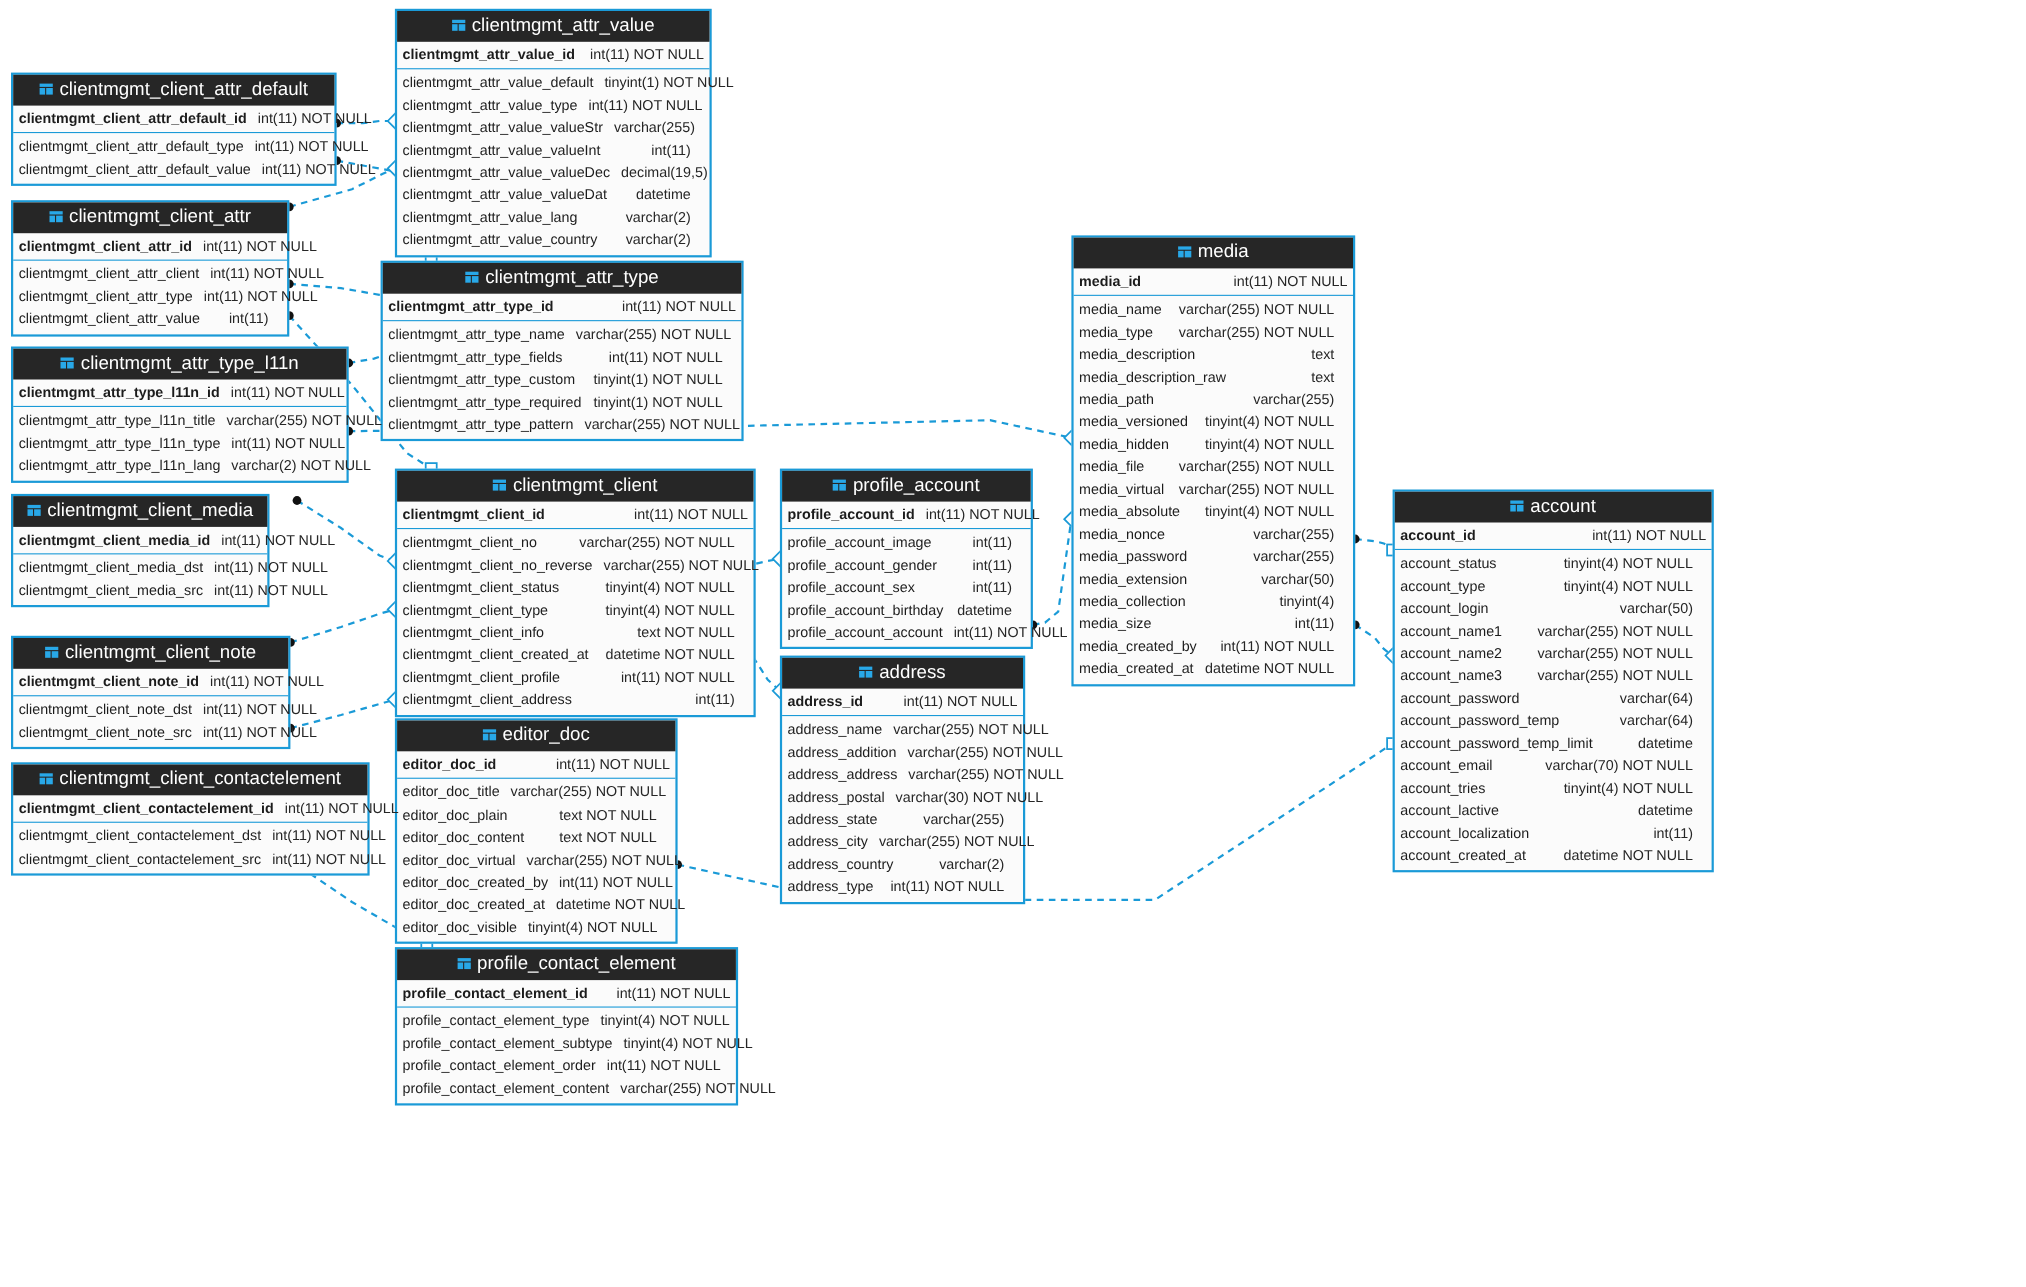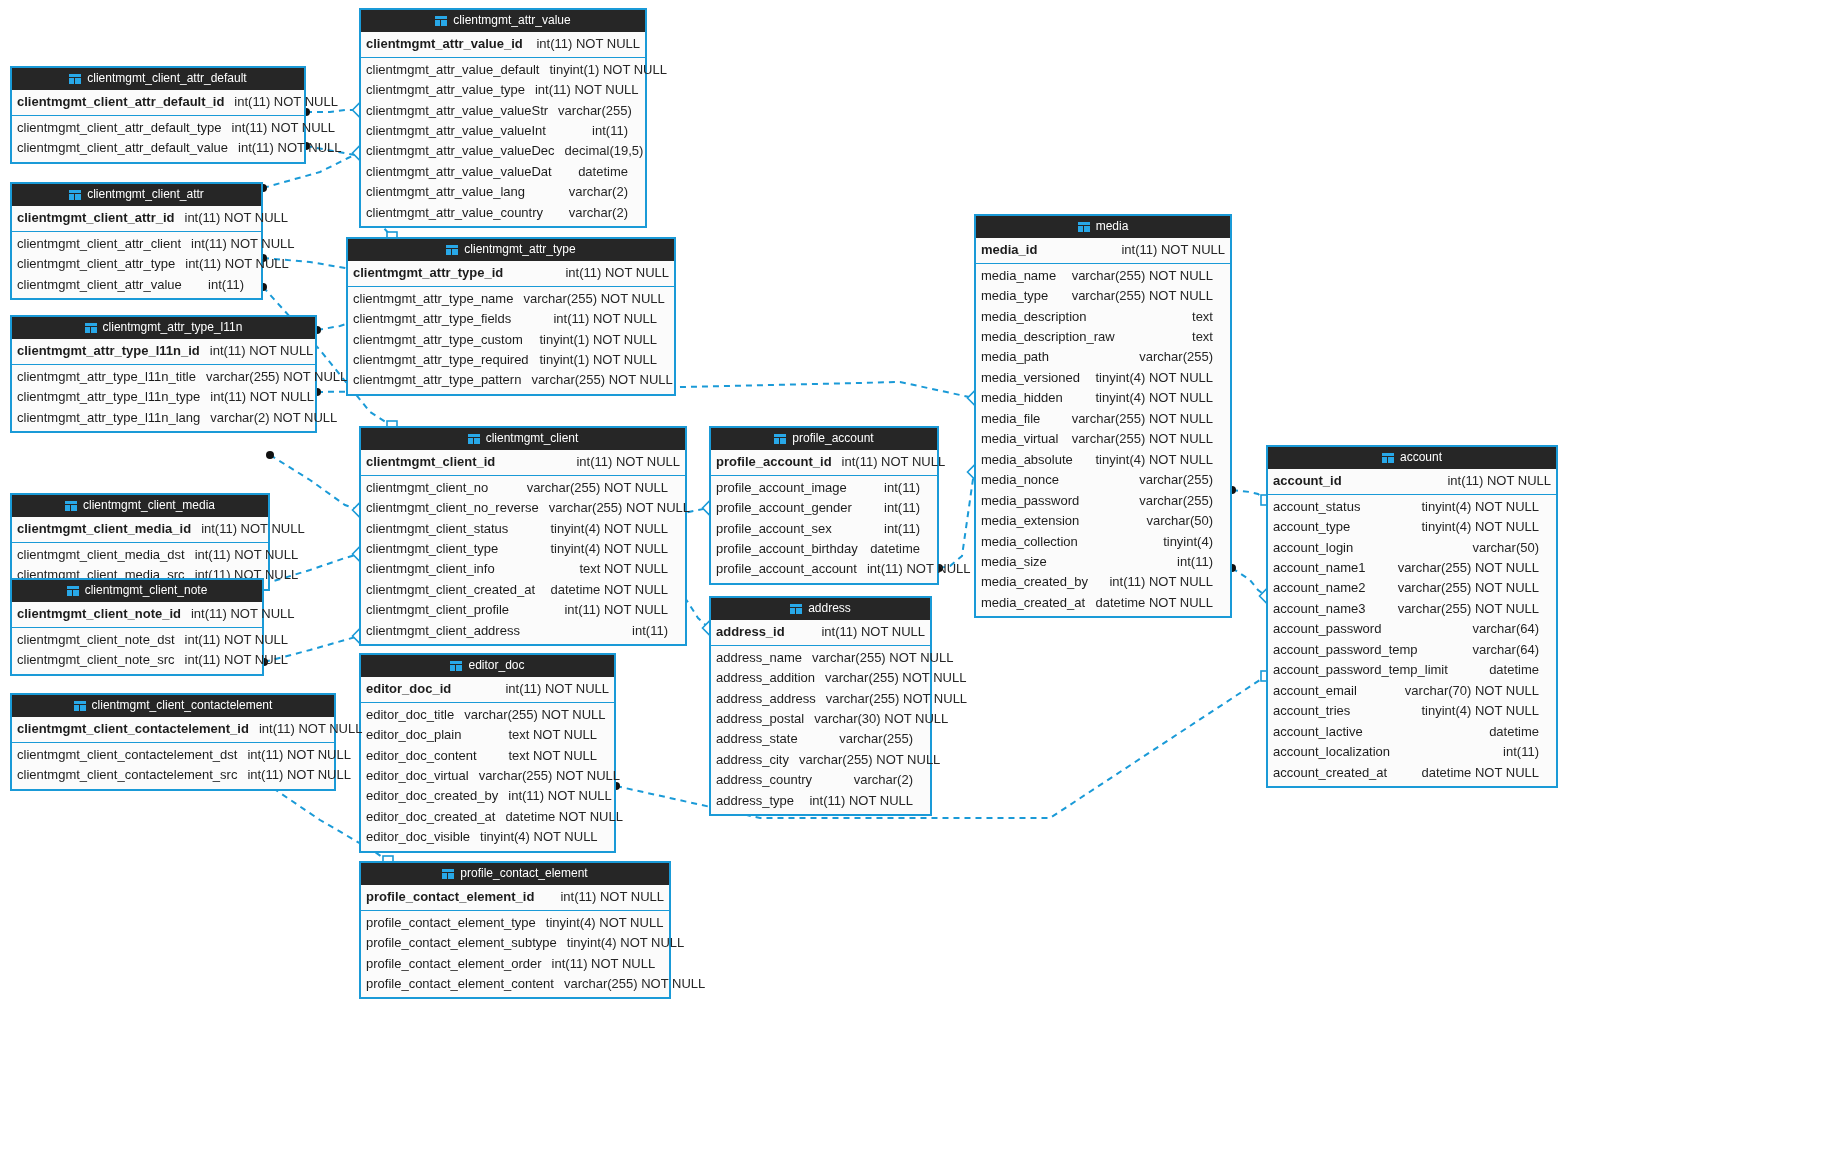--- a/index.html
+++ b/index.html
@@ -29,21 +29,21 @@
   .entity {
     position: absolute;
     box-sizing: border-box;
     border: 2px solid #1a9ad7;
     background: #fbfbfb;
     z-index: 5;
   }
   .entity-header {
     background: #262626;
     color: #ffffff;
-    font-size: 12px;
+    font-size: 17px;
     text-align: center;
     padding: 4px 6px 5px 6px;
     white-space: nowrap;
     display: flex;
     align-items: center;
     justify-content: center;
     gap: 6px;
     line-height: 1.1;
   }
   .tbl-icon {
@@ -429,21 +429,21 @@
         <div class="row">
           <span class="col-name">media_created_by</span>
           <span class="col-type">int(11) NOT NULL</span>
         </div>
         <div class="row">
           <span class="col-name">media_created_at</span>
           <span class="col-type">datetime NOT NULL</span>
         </div>
       </div>
     </div>
-    <div class="entity" style="left: 10px; top: 449px; width: 260px; margin-top: 44px;">
+    <div class="entity" style="left: 10px; top: 449px; width: 235px;">
       <div class="entity-header">
         <span class="tbl-icon">
           <i class="r1"></i>
           <i class="r2"></i>
           <i class="r3"></i>
         </span>
         <span>clientmgmt_client_media</span>
       </div>
       <div class="pk-row">
         <div class="row">

